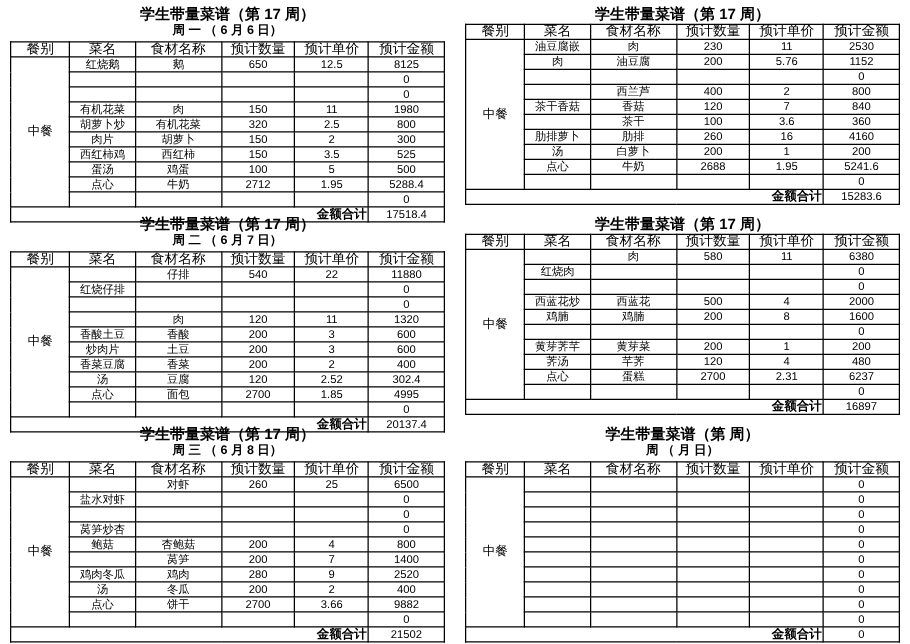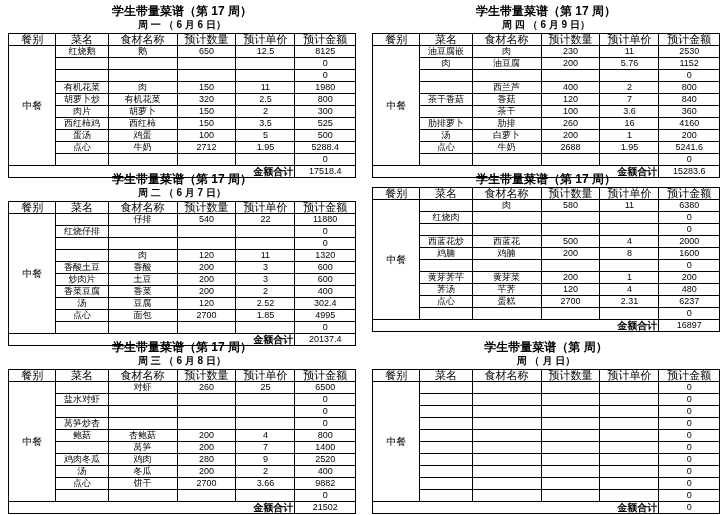--- a/index.html
+++ b/index.html
@@ -174,21 +174,20 @@
         <tr>
           <td class="total-label" colspan="5">金额合计</td>
           <td class="total-val">17518.4</td>
         </tr>
       </tbody>
     </table>
   </div>
 
   <div class="card">
     <div class="card-title">学生带量菜谱（第 17 周）</div>
-    <div class="card-sub">周 四 （ 6 月 9 日）</div>
     <table>
       <thead>
         <tr>
           <th class="col-a">餐别</th>
           <th class="col-b">菜名</th>
           <th class="col-c">食材名称</th>
           <th class="col-d">预计数量</th>
           <th class="col-e">预计单价</th>
           <th class="col-f">预计金额</th>
         </tr>

